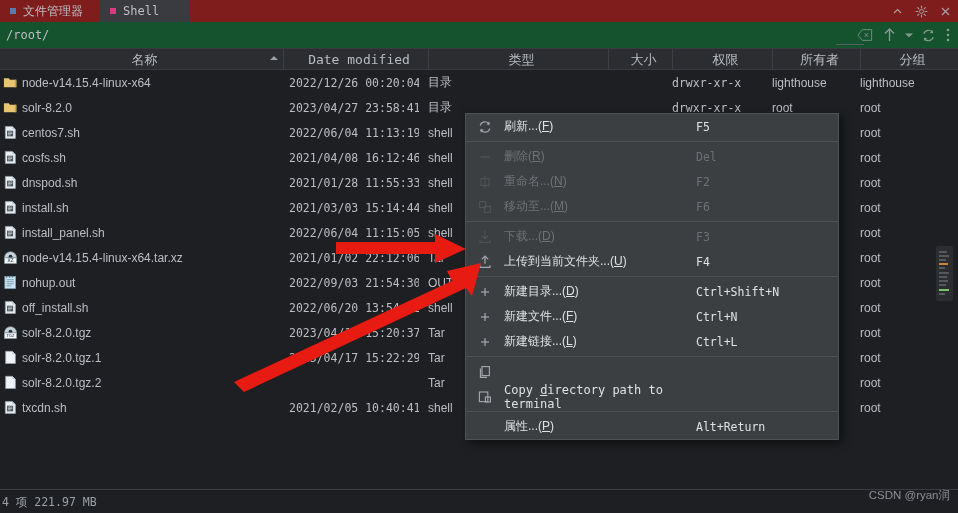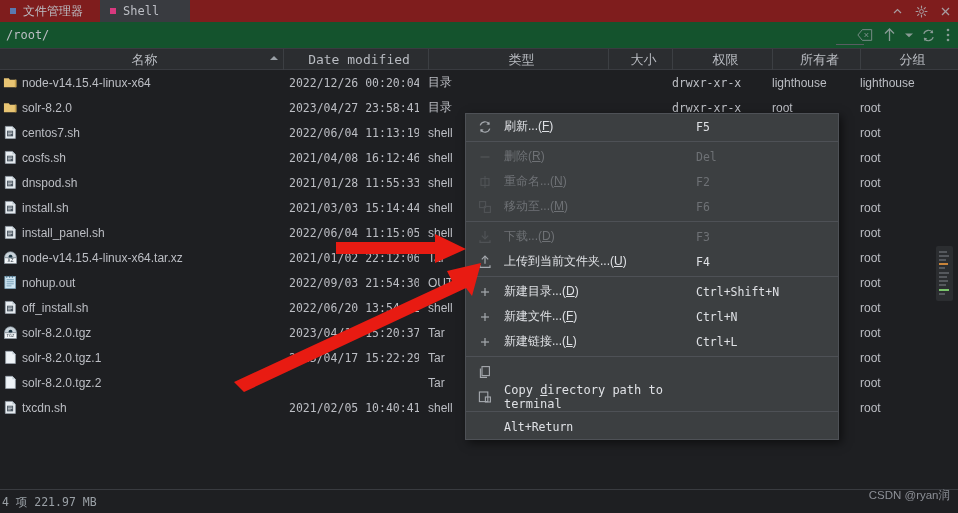--- a/index.html
+++ b/index.html
@@ -598,20 +598,21 @@
           <rect x="2.4" y="3" width="8.4" height="9.6" stroke="#b8bcc2" stroke-width="1.1" fill="none"></rect>
           <rect x="8.4" y="8" width="5" height="5" stroke="#b8bcc2" stroke-width="1.1" fill="none"></rect>
         </svg>
       </span>
       <span class="mlbl monolbl">Copy <span class="u">d</span>irectory path to terminal</span>
       <span class="mkey"></span>
     </div>
     <div class="msep"></div>
     <div class="mi">
       <span class="mic"></span>
+      <span class="mlbl">属性...(<span class="u">P</span>)</span>
       <span class="mkey">Alt+Return</span>
     </div>
   </div>
 
 <svg id="arrows">
   <g>
     <polygon points="336,242 435,242 435,234 466,249 435,263 435,254 336,254" fill="#e81b12"></polygon>
   </g>
   <g>
     <polygon points="234,382 452,281 447,271 481,263 472,296 466,288 244,392" fill="#e81b12"></polygon>

